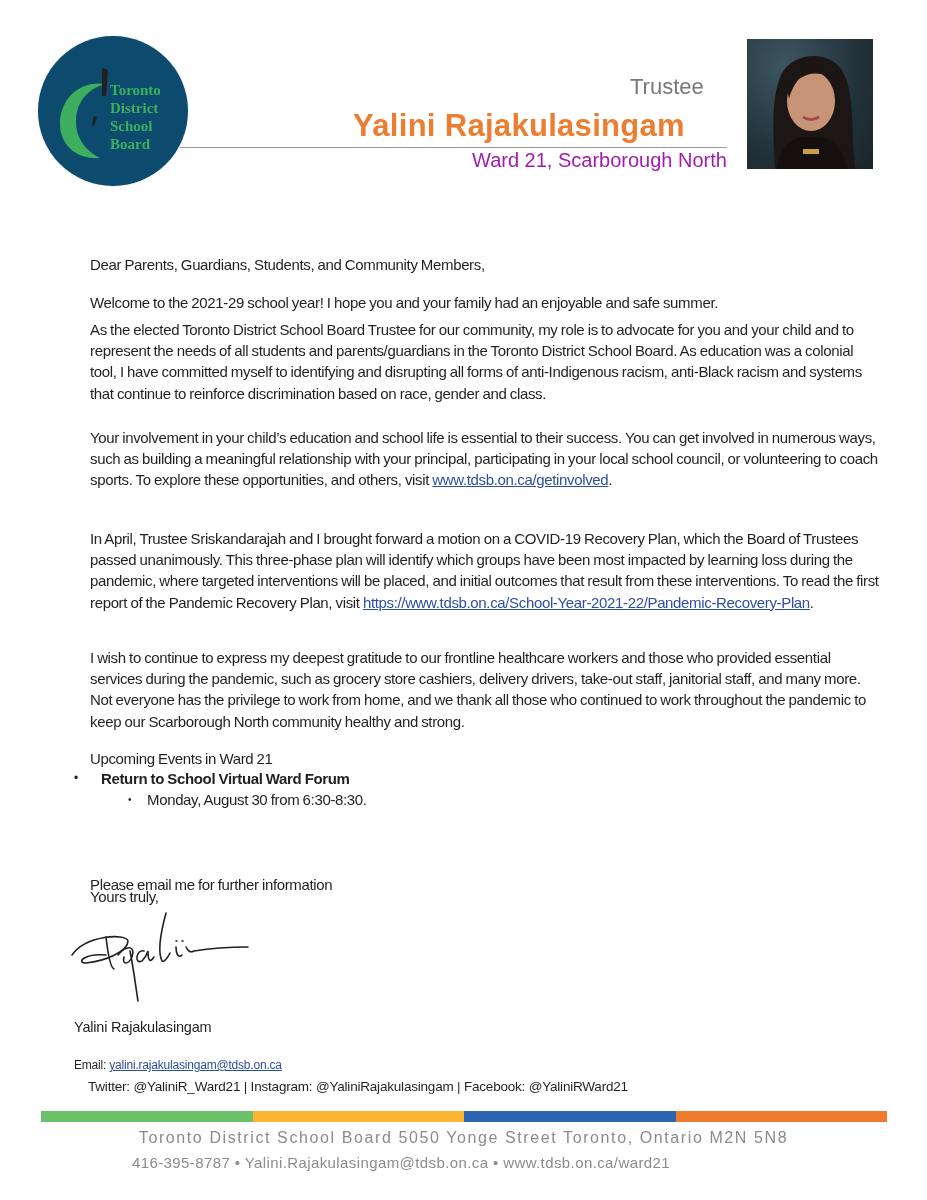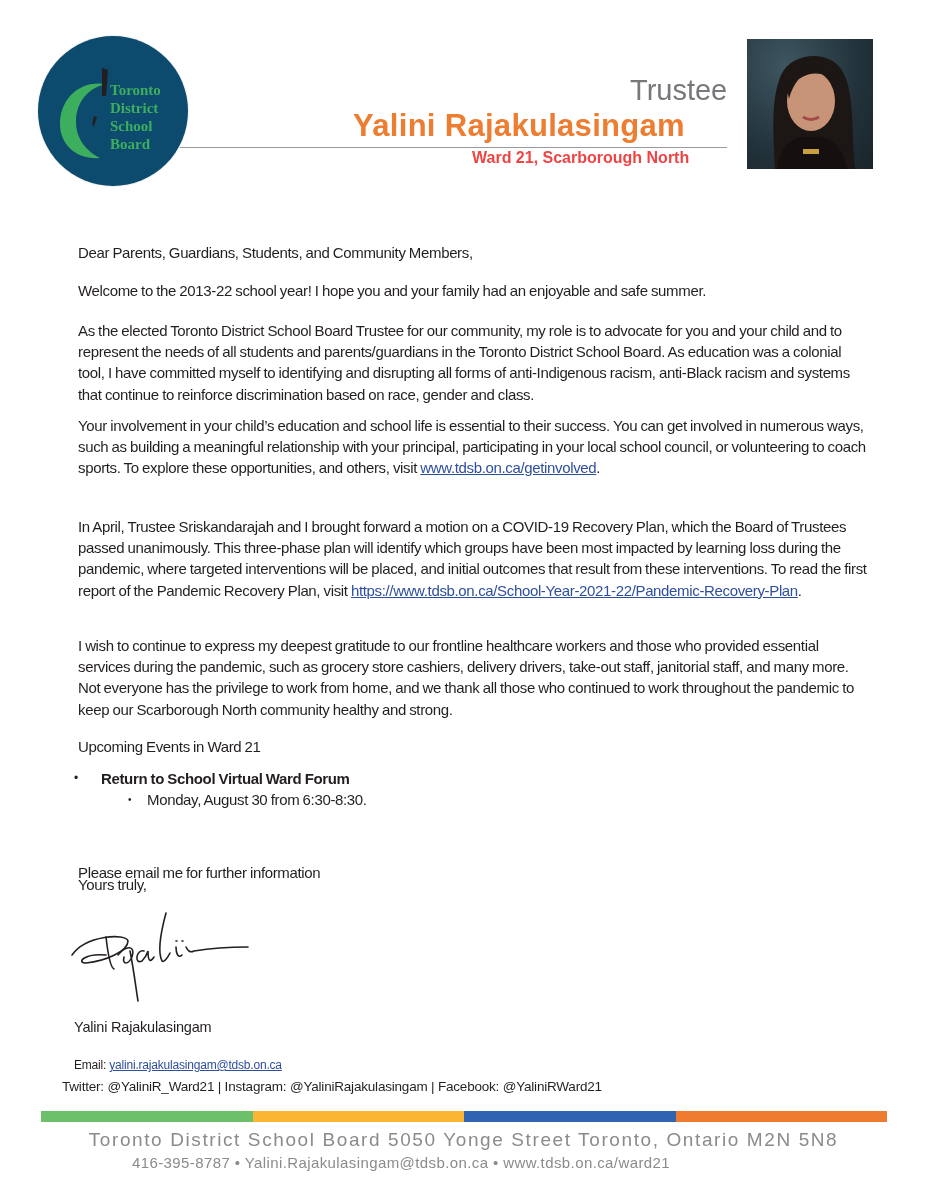--- a/index.html
+++ b/index.html
@@ -6,56 +6,56 @@
   body { width:927px; height:1200px; position:relative; overflow:hidden;
          font-family:"Liberation Sans", sans-serif; color:#231f20; }
 
   
   .logo-wrap { position:absolute; left:38px; top:36px; width:150px; height:150px;
                border-radius:50%; box-shadow:0 0 0 1px #f1f1f1; background:#0c4a6e; }
   .logo-apple { position:absolute; left:20px; top:30px; }
   .logo-text { position:absolute; left:72px; top:45px; font-family:"Liberation Serif", serif;
                font-weight:bold; color:#3dae5e; font-size:15px; line-height:18px; }
   .logo-text div { white-space:nowrap; }
-  .trustee-label { position:absolute; left:630px; top:74px; font-size:29px; color:#77787b; }
+  .trustee-label { position:absolute; left:630px; top:74px; font-size:22px; color:#77787b; }
   .trustee-name  { position:absolute; left:353px; top:108px; font-size:31px; font-weight:bold;
                    color:#ed7d31; letter-spacing:0.3px; white-space:nowrap; }
   .header-rule   { position:absolute; left:180px; top:147px; width:547px; height:1px; background:#9a9a9a; }
-  .ward-label    { position:absolute; left:472px; top:149px; font-size:16px; color:#ef4444; white-space:nowrap;font-weight:bold; }
+  .ward-label    { position:absolute; left:472px; top:149px; font-size:20px; color:#a21caf; white-space:nowrap; }
 
   .photo { position:absolute; left:747px; top:39px; width:126px; height:130px; overflow:hidden;
            background:radial-gradient(ellipse at 30% 20%, #3d5660 0%, #22323a 60%, #1a242a 100%); }
 
   
   .content { position:absolute; left:74px; top:238px; width:790px; font-size:15px; line-height:21.2px;
              letter-spacing:-0.35px; word-spacing:-0.5px; color:#231f20; }
-  .content p { margin:4px; }
+  .content p { margin:16px; }
   .p-greet { position:absolute; top:0; }
   .p-welcome { position:absolute; top:38px; }
-  .p1 { position:absolute; top:78px; width:790px; }
+  .p1 { position:absolute; top:65px; width:790px; }
   .p2 { position:absolute; top:173px; width:790px; }
   .p3 { position:absolute; top:274px; width:790px; }
   .p4 { position:absolute; top:393px; width:790px; }
   .p-events { position:absolute; top:494px; }
   .bullet1 { position:absolute; top:530px; left:0; width:500px; }
   .bullet2 { position:absolute; top:551px; left:0; width:500px; }
   .p-email-me { position:absolute; top:620px; }
   .p-yours { position:absolute; top:632px; }
   .bul-dot { position:absolute; font-size:12px; }
   .link { color:#2e4e9e; text-decoration:underline;text-align:right; }
 
   .signature { position:absolute; left:66px; top:905px; }
   .sig-name { position:absolute; left:74px; top:1019px; font-size:14.5px; letter-spacing:-0.2px; }
   .contact-email { position:absolute; left:74px; top:1058px; font-size:12px; color:#231f20; letter-spacing:-0.2px; }
-  .contact-social { position:absolute; left:62px; top:1079px; font-size:13.5px; color:#231f20; letter-spacing:-0.2px; white-space:nowrap; }
+  .contact-social { position:absolute; left:88px; top:1079px; font-size:13.5px; color:#231f20; letter-spacing:-0.2px; white-space:nowrap; }
 
   
   .color-bar { position:absolute; left:41px; top:1111px; width:846px; height:11px; display:flex; }
   .color-bar div { flex:1; height:100%; }
-  .footer-l1 { position:absolute; left:0; width:927px; top:1129px; text-align:center; font-size:19px;
+  .footer-l1 { position:absolute; left:0; width:927px; top:1129px; text-align:center; font-size:16px;
                letter-spacing:1.6px; color:#8a8b8d; white-space:nowrap; }
   .footer-l2 { position:absolute; left:0; width:802px; top:1154px; text-align:center; font-size:15px;
                letter-spacing:0.4px; color:#8a8b8d; white-space:nowrap; }
 </style>
 </head>
 <body>
 
 <div class="logo-wrap">
   <svg class="logo-apple" width="70" height="95" viewBox="0 0 70 95">
     <path d="M48 18 C20 14 2 34 2 58 C2 80 20 94 42 92 C30 86 18 74 18 56 C18 36 30 22 48 18 Z" fill="#3dae5e"></path>
@@ -81,21 +81,21 @@
     <ellipse cx="64" cy="62" rx="24" ry="30" fill="#c89478"></ellipse>
     <path d="M40 50 C44 26 70 20 88 40 C80 36 66 30 52 40 C48 44 44 52 42 60 Z" fill="#1c1614"></path>
     <path d="M56 78 Q64 83 72 78" stroke="#a24a48" stroke-width="3" fill="none"></path>
     <path d="M30 130 C34 106 46 96 64 98 C82 96 96 106 100 130 Z" fill="#15100f"></path>
     <rect x="56" y="110" width="16" height="5" fill="#c9a040"></rect>
   </svg>
 </div>
 
 <div class="content">
   <p class="p-greet">Dear Parents, Guardians, Students, and Community Members,</p>
-  <p class="p-welcome">Welcome to the 2013-22 school year! I hope you and your family had an enjoyable and safe summer.</p>
+  <p class="p-welcome">Welcome to the 2021-29 school year! I hope you and your family had an enjoyable and safe summer.</p>
   <p class="p1">As the elected Toronto District School Board Trustee for our community, my role is to advocate for you and your child and to represent the needs of all students and parents/guardians in the Toronto District School Board. As education was a colonial tool, I have committed myself to identifying and disrupting all forms of anti-Indigenous racism, anti-Black racism and systems that continue to reinforce discrimination based on race, gender and class.</p>
   <p class="p2"><span>Your involvement in your child’s education and school life is essential to their success. You can get involved in numerous ways, such as building a meaningful relationship with your principal, participating in your local school council, or volunteering to coach sports. To explore these opportunities, and others, visit </span><a class="link">www.tdsb.on.ca/getinvolved</a><span>.</span></p>
   <p class="p3"><span>In April, Trustee Sriskandarajah and I brought forward a motion on a COVID-19 Recovery Plan, which the Board of Trustees passed unanimously. This three-phase plan will identify which groups have been most impacted by learning loss during the pandemic, where targeted interventions will be placed, and initial outcomes that result from these interventions. To read the first report of the Pandemic Recovery Plan, visit </span><a class="link" style="word-break:break-all;">https://www.tdsb.on.ca/School-Year-2021-22/Pandemic-Recovery-Plan</a><span>.</span></p>
   <p class="p4">I wish to continue to express my deepest gratitude to our frontline healthcare workers and those who provided essential services during the pandemic, such as grocery store cashiers, delivery drivers, take-out staff, janitorial staff, and many more. Not everyone has the privilege to work from home, and we thank all those who continued to work throughout the pandemic to keep our Scarborough North community healthy and strong.</p>
   <p class="p-events">Upcoming Events in Ward 21</p>
   <div class="bullet1">
     <span class="bul-dot" style="left:0;top:0;">•</span>
     <span style="position:absolute;left:27px;font-weight:bold;">Return to School Virtual Ward Forum</span>
   </div>
   <div class="bullet2">

